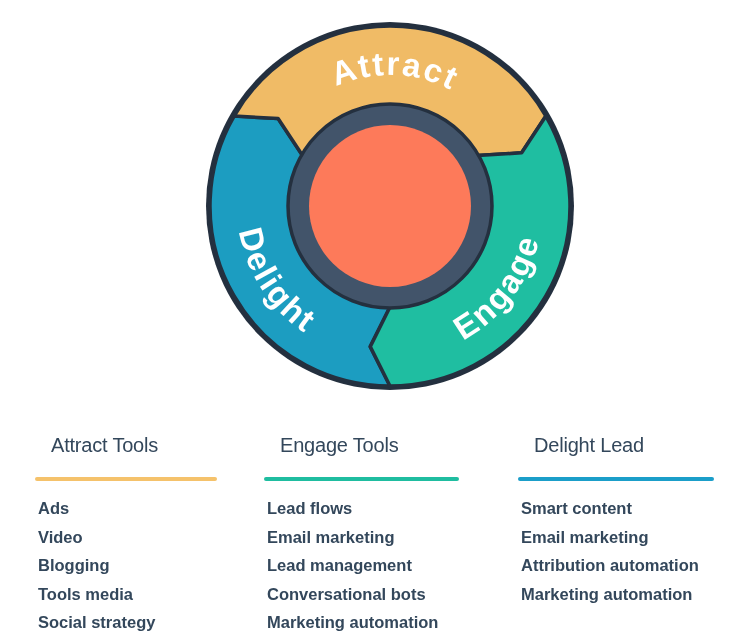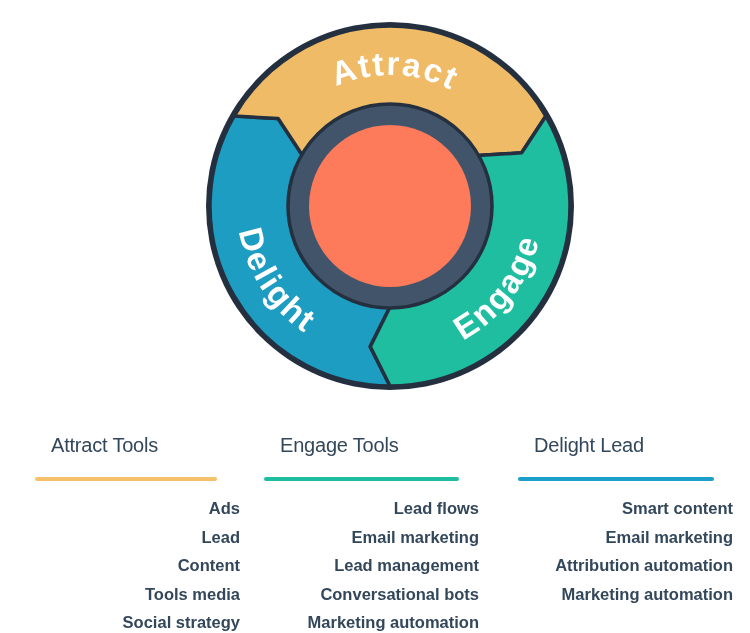--- a/index.html
+++ b/index.html
@@ -61,21 +61,20 @@
     margin-top: 13px;
     border-radius: 2px;
   }
   .col-1 .underline { width: 182px; }
   .col-2 .underline { width: 195px; }
   .col-3 .underline { width: 196px; }
   .col ul {
     list-style: none;
     margin: 19px 0 0 3px;
     padding: 0;
-    text-align: right;
   }
   .col li {
     font-size: 16.5px;
     line-height: 17px;
     font-weight: bold;
     color: #33475B;
     margin-bottom: 11.5px;
     white-space: nowrap;
   }
 </style>
@@ -134,22 +133,22 @@
     </svg>
   </div>
 
   <div class="tools">
 
     <div class="col col-1">
       <h2>Attract Tools</h2>
       <div class="underline" style="background: rgb(245, 194, 107);"></div>
       <ul>
         <li>Ads</li>
-        <li>Lead</li>
-        <li>Content</li>
+        <li>Video</li>
+        <li>Blogging</li>
         <li>Tools media</li>
         <li>Social strategy</li>
       </ul>
     </div>
 
     <div class="col col-2">
       <h2>Engage Tools</h2>
       <div class="underline" style="background: rgb(31, 189, 160);"></div>
       <ul>
         <li>Lead flows</li>

